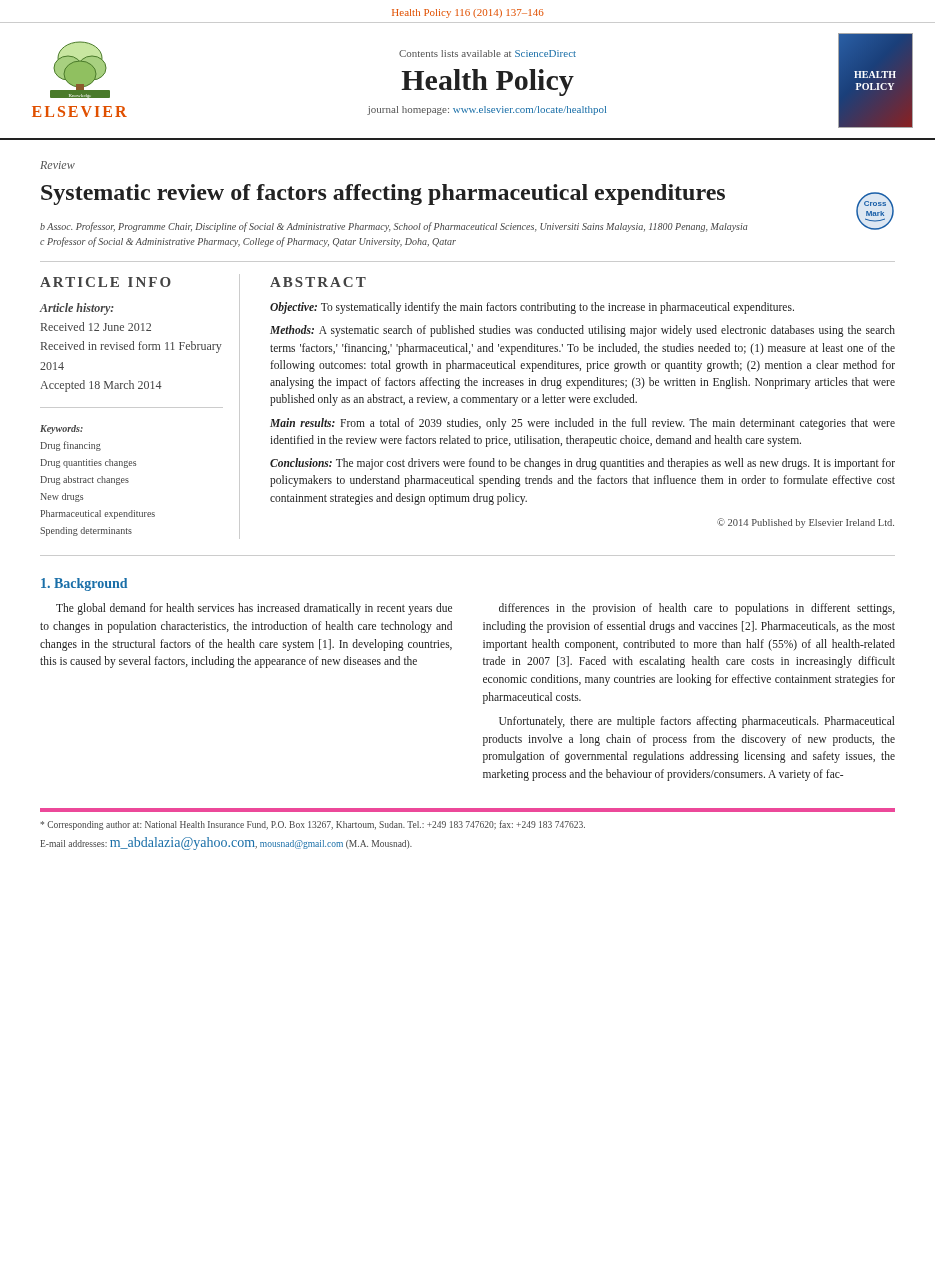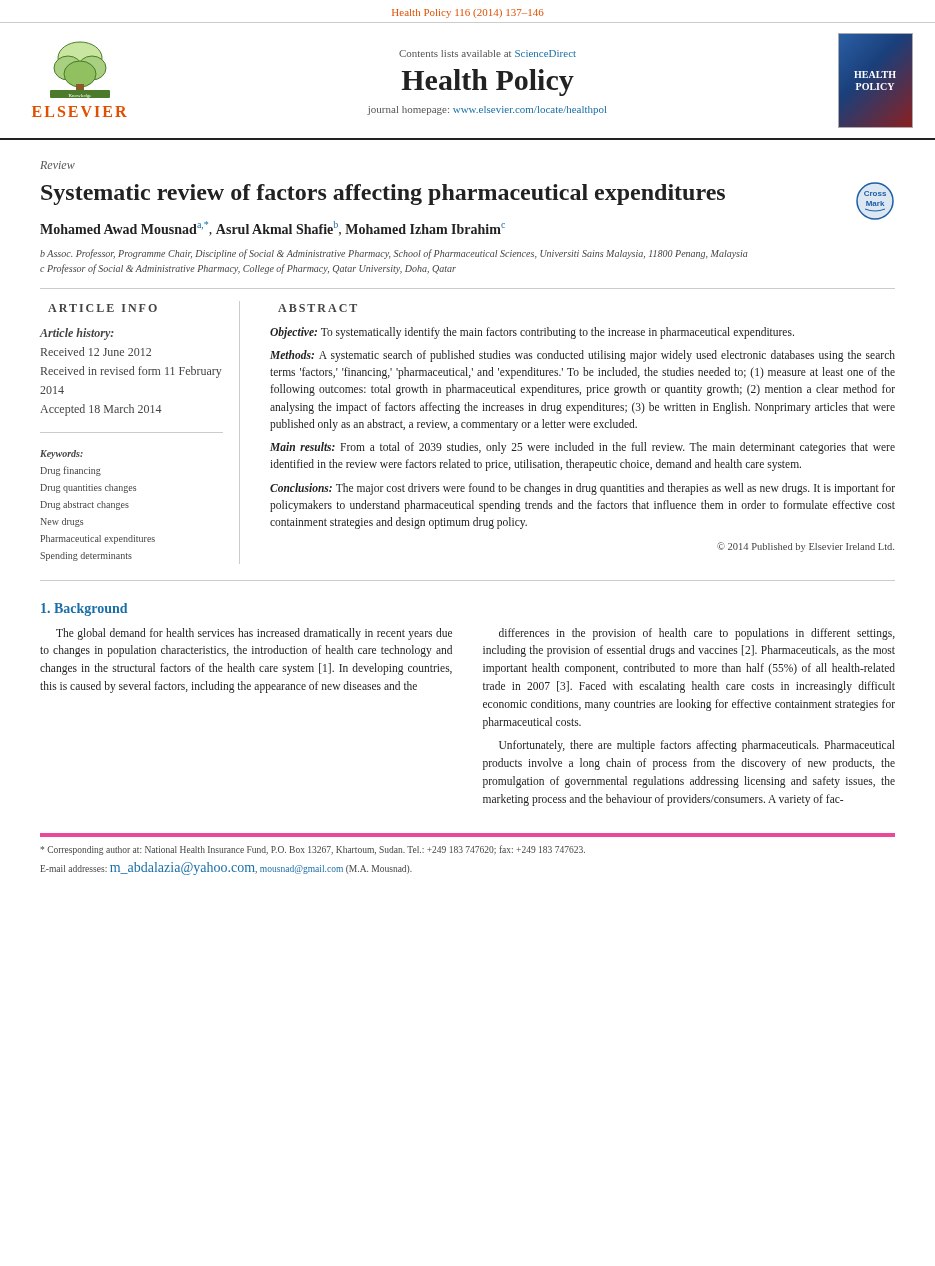--- a/index.html
+++ b/index.html
@@ -115,21 +115,21 @@
       font-weight: bold;
       color: #222;
       line-height: 1.25;
       margin-bottom: 12px;
       padding-right: 80px;
       position: relative;
     }
     .crossmark {
       position: absolute;
       right: 0;
-      top: 4px;
+      top: 14px;
       display: flex;
       align-items: flex-end;
       gap: 4px;
     }
     .crossmark-icon {
       width: 40px;
       height: 40px;
     }
     .authors-line {
       font-size: 14px;
@@ -162,27 +162,26 @@
       margin-top: 10px;
     }
     .article-info-col {
       width: 200px;
       flex-shrink: 0;
     }
     .abstract-col {
       flex: 1;
     }
     .section-header {
-      font-size: 12px;
+      font-size: 15px;
       font-weight: bold;
       letter-spacing: 2px;
       color: #444;
       text-transform: uppercase;
       margin-bottom: 8px;
-      margin-left: 8px;
     }
     .article-history {
       font-size: 12px;
       color: #444;
       line-height: 1.6;
       margin-bottom: 4px;
       font-family: Liberation Serif, serif;
     }
     .article-history .label {
       font-style: italic;
@@ -322,25 +321,20 @@
       <svg class="crossmark-icon" viewBox="0 0 40 40">
         <circle cx="20" cy="20" r="18" fill="#1a5fa8" opacity="0.15"></circle>
         <circle cx="20" cy="20" r="18" fill="none" stroke="#1a5fa8" stroke-width="1.5"></circle>
         <text x="20" y="15" text-anchor="middle" font-size="8" font-weight="bold" fill="#1a5fa8" font-family="Arial">Cross</text>
         <text x="20" y="25" text-anchor="middle" font-size="8" font-weight="bold" fill="#1a5fa8" font-family="Arial">Mark</text>
         <path d="M10 28 Q20 32 30 28" fill="none" stroke="#1a5fa8" stroke-width="1"></path>
       </svg>
     </span>
   </div>
 
-  <div class="authors-line">
-    <span class="author-name">Mohamed Awad Mousnad</span><span class="author-sup">a,*</span>,
-    <span class="author-name">Asrul Akmal Shafie</span><span class="author-sup">b</span>,
-    <span class="author-name">Mohamed Izham Ibrahim</span><span class="author-sup">c</span>
-  </div>
 
   <div class="affiliations">
     <div>b  Assoc. Professor, Programme Chair, Discipline of Social &amp; Administrative Pharmacy, School of Pharmaceutical Sciences, Universiti Sains Malaysia, 11800 Penang, Malaysia</div>
     <div>c  Professor of Social &amp; Administrative Pharmacy, College of Pharmacy, Qatar University, Doha, Qatar</div>
   </div>
 
   <hr class="separator-line">
 
   <div class="two-col">
 

